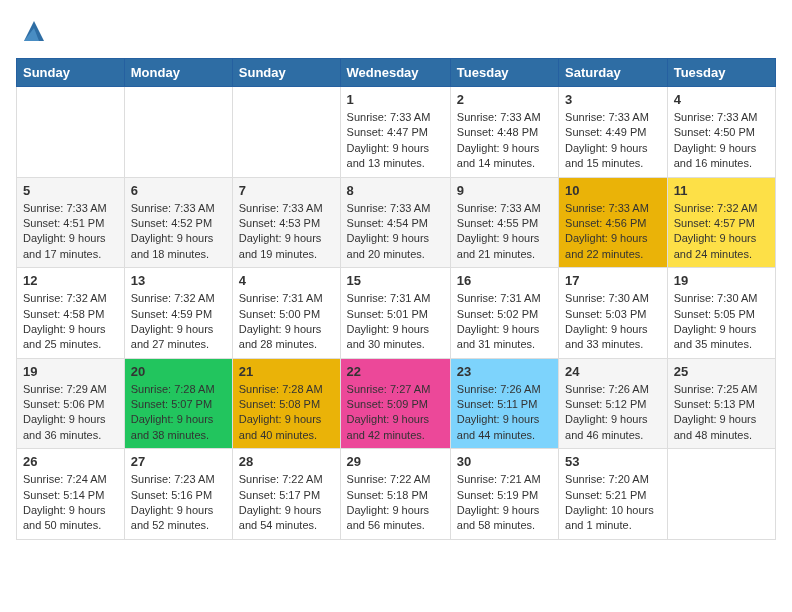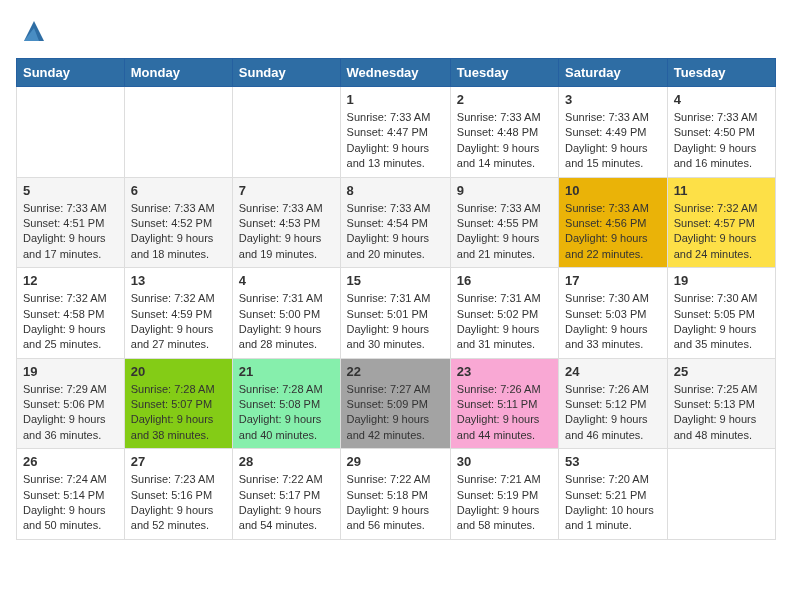--- a/index.html
+++ b/index.html
@@ -194,33 +194,33 @@
           <td>
             <span class="day-number">19</span>
             <div class="day-info">Sunrise: 7:30 AM<br>Sunset: 5:05 PM<br>Daylight: 9 hours and 35 minutes.</div>
           </td>
         </tr>
         <tr>
           <td style="background: rgb(245, 245, 245);">
             <span class="day-number">19</span>
             <div class="day-info">Sunrise: 7:29 AM<br>Sunset: 5:06 PM<br>Daylight: 9 hours and 36 minutes.</div>
           </td>
-          <td style="background: #84cc16;">
+          <td style="background: #22c55e;">
             <span class="day-number">20</span>
             <div class="day-info">Sunrise: 7:28 AM<br>Sunset: 5:07 PM<br>Daylight: 9 hours and 38 minutes.</div>
           </td>
-          <td style="background: #86efac; margin-top: 36px;">
+          <td style="background: #eab308; margin-top: 36px;">
             <span class="day-number">21</span>
             <div class="day-info">Sunrise: 7:28 AM<br>Sunset: 5:08 PM<br>Daylight: 9 hours and 40 minutes.</div>
           </td>
-          <td style="background: #a3a3a3;">
+          <td style="background: #ec4899;">
             <span class="day-number">22</span>
             <div class="day-info">Sunrise: 7:27 AM<br>Sunset: 5:09 PM<br>Daylight: 9 hours and 42 minutes.</div>
           </td>
-          <td style="background: #f9a8d4;">
+          <td style="background: #7dd3fc;">
             <span class="day-number">23</span>
             <div class="day-info">Sunrise: 7:26 AM<br>Sunset: 5:11 PM<br>Daylight: 9 hours and 44 minutes.</div>
           </td>
           <td style="background: rgb(245, 245, 245);">
             <span class="day-number">24</span>
             <div class="day-info">Sunrise: 7:26 AM<br>Sunset: 5:12 PM<br>Daylight: 9 hours and 46 minutes.</div>
           </td>
           <td style="background: rgb(245, 245, 245);">
             <span class="day-number">25</span>
             <div class="day-info">Sunrise: 7:25 AM<br>Sunset: 5:13 PM<br>Daylight: 9 hours and 48 minutes.</div>

